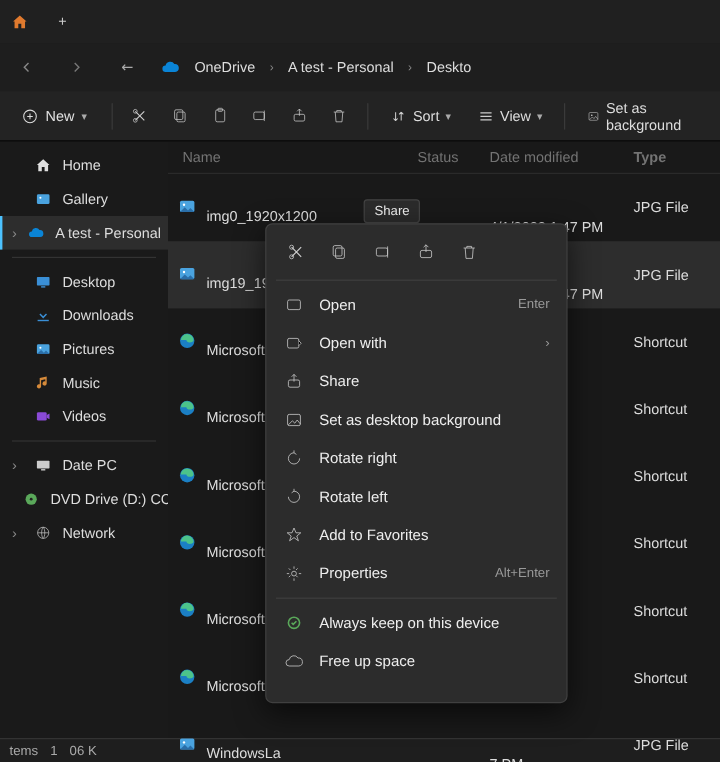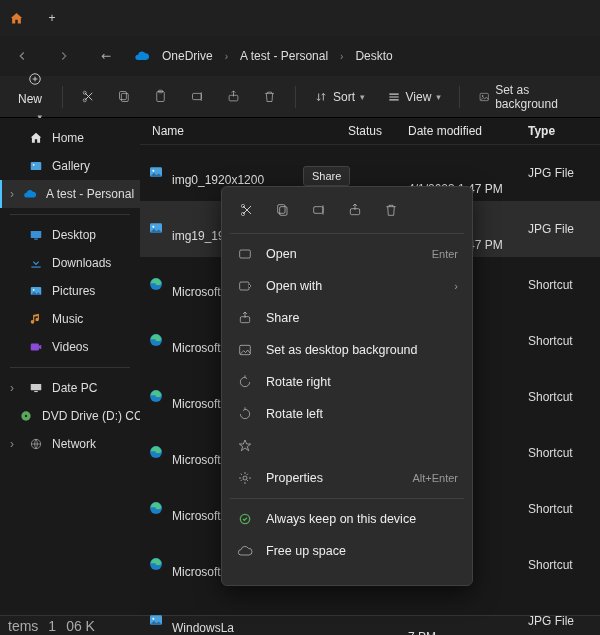--- a/index.html
+++ b/index.html
@@ -10,36 +10,36 @@
     .titlebar .newtab { width: 28px; height: 28px; margin-left: 12px; display:flex; align-items:center; justify-content:center; color:#ccc; }
 
     .navbar { height: 40px; background: #1e1e1e; display: flex; align-items: center; padding: 0 8px; gap: 14px; }
     .navbtn { width: 28px; height: 28px; display:flex; align-items:center; justify-content:center; color:#999; border-radius:4px; }
     .breadcrumb { display:flex; align-items:center; gap: 6px; color:#ddd; }
     .breadcrumb .crumb { padding: 4px 6px; border-radius: 3px; }
     .breadcrumb .chev { color: #888; font-size: 10px; }
     .cloud-ico { width:16px; height:16px; }
 
     .toolbar { height: 42px; background: #232323; border-bottom: 1px solid #000; display:flex; align-items:center; padding: 0 8px; gap: 6px; }
-    .newbtn { display:flex; align-items:flex-end; gap:6px; padding: 4px 10px; color:#e0e0e0; border-radius:4px;flex-direction:column; }
+    .newbtn { display:flex; align-items:center; gap:6px; padding: 4px 10px; color:#e0e0e0; border-radius:4px; }
     .tbtn { width: 34px; height: 30px; display:flex; align-items:center; justify-content:center; color:#ccc; border-radius:4px; }
     .tsep { width:1px; height:22px; background:#3a3a3a; margin: 0 4px; }
     .tmenu { display:flex; align-items:center; gap:5px; padding:4px 8px; color:#ddd; }
 
     .body { display:flex; height: calc(635px - 36px - 40px - 42px - 20px); }
     .sidebar { width: 140px; background:#1a1a1a; padding: 6px 0; overflow:hidden; }
     .side-item { display:flex; align-items:center; gap:8px; padding: 6px 10px; color:#ddd; font-size:12px; white-space:nowrap; }
     .side-item.active { background:#2d2d2d; border-left:2px solid #4cc2ff; padding-left:8px; }
     .side-icon { width:16px; height:16px; flex-shrink:0; display:flex; align-items:center; justify-content:center; }
     .side-item.col::before { content:"›"; display:inline-block; color:#888; width:10px; }
     .side-item.noexp::before { content:""; display:inline-block; width:10px; }
     .side-sep { height:1px; background:#333; margin: 6px 10px; }
 
     .main { flex:1; background:#191919; position:relative; display:flex; flex-direction:column; }
-    .cols { display:flex; padding: 6px 8px; border-bottom:1px solid #2a2a2a; color:#e5e5e5; font-size:12px; }
+    .cols { display:flex; padding: 6px 8px; border-bottom:1px solid #2a2a2a; color:#737373; font-size:12px; }
     .cols .c-name { flex:1; padding-left: 4px; }
     .cols .c-status { width: 60px; }
     .cols .c-date { width: 120px; }
     .cols .c-type { width: 64px; font-weight: bold; }
 
     .row { display:flex; align-items:center; padding: 5px 8px; font-size:12px; color:#ddd; }
     .row.sel { background:#2d2d2d; }
     .row .fi { width:18px; height:18px; margin-right:6px; flex-shrink:0; }
     .row .r-name { flex:1; white-space:nowrap; overflow:hidden; text-overflow:ellipsis;margin-top:13px; }
     .row .r-status { width: 60px; }
@@ -51,21 +51,21 @@
     .ctx { position:absolute; left:221px; top:185px; width:252px; background:#2c2c2c; border:1px solid #404040; border-radius:6px; box-shadow: 0 8px 24px rgba(0,0,0,0.6); padding: 4px 0; font-size:12.5px; color:#eee; z-index:50; }
     .ctx-toprow { display:flex; gap:2px; padding: 4px 8px; }
     .ctx-top-btn { width:34px; height:30px; display:flex; align-items:center; justify-content:center; border-radius:4px; color:#ddd; }
     .ctx-item { display:flex; align-items:center; gap:12px; padding: 7px 14px; }
     .ctx-ico { width:18px; height:18px; display:flex; align-items:center; justify-content:center; color:#ccc; flex-shrink:0; }
     .ctx-label { flex:1; }
     .ctx-acc { color:#999; font-size:11px; }
     .ctx-sub { color:#999; font-size:11px; }
     .ctx-sep { height:1px; background:#3f3f3f; margin:4px 8px; }
 
-    .statusbar { height:20px; background:#1e1e1e; border-top:1px solid #333; display:flex; align-items:center; padding:0 8px; font-size:14px; color:#aaa; gap:10px; }
+    .statusbar { height:20px; background:#1e1e1e; border-top:1px solid #333; display:flex; align-items:center; padding:0 8px; font-size:11px; color:#aaa; gap:10px; }
 
     svg { display:block; }
   </style>
 </head>
 <body>
 
 <div class="titlebar">
   <div class="tab-icon">
     <svg width="15" height="15" viewBox="0 0 24 24">
         <path fill="#e07a2e" d="M12 3l9 8h-2v9h-5v-6h-4v6H5v-9H3z"></path>
@@ -485,20 +485,21 @@
             </svg>
           </span>
           <span class="ctx-label">Rotate left</span>
         </div>
       <div class="ctx-item">
           <span class="ctx-ico">
             <svg width="16" height="16" viewBox="0 0 24 24">
               <path stroke="#ccc" fill="none" d="M12 3l2.5 6h6l-5 4 2 6-5.5-4-5.5 4 2-6-5-4h6z"></path>
             </svg>
           </span>
+          <span class="ctx-label">Add to Favorites</span>
         </div>
       <div class="ctx-item">
           <span class="ctx-ico">
             <svg width="16" height="16" viewBox="0 0 24 24">
               <circle cx="12" cy="12" r="3" stroke="#ccc" fill="none"></circle>
               <path stroke="#ccc" fill="none" d="M12 3v3m0 12v3m9-9h-3M6 12H3m13.5-6.5l-2 2m-7 7l-2 2m11 0l-2-2m-7-7l-2-2"></path>
             </svg>
           </span>
           <span class="ctx-label">Properties</span>
           <span class="ctx-acc">Alt+Enter</span>

